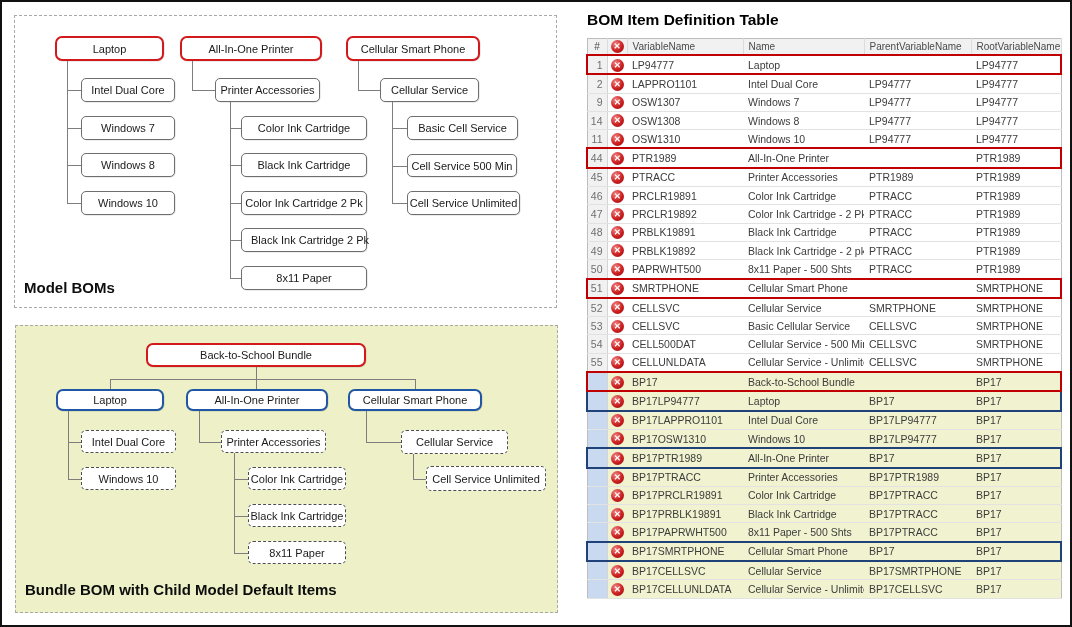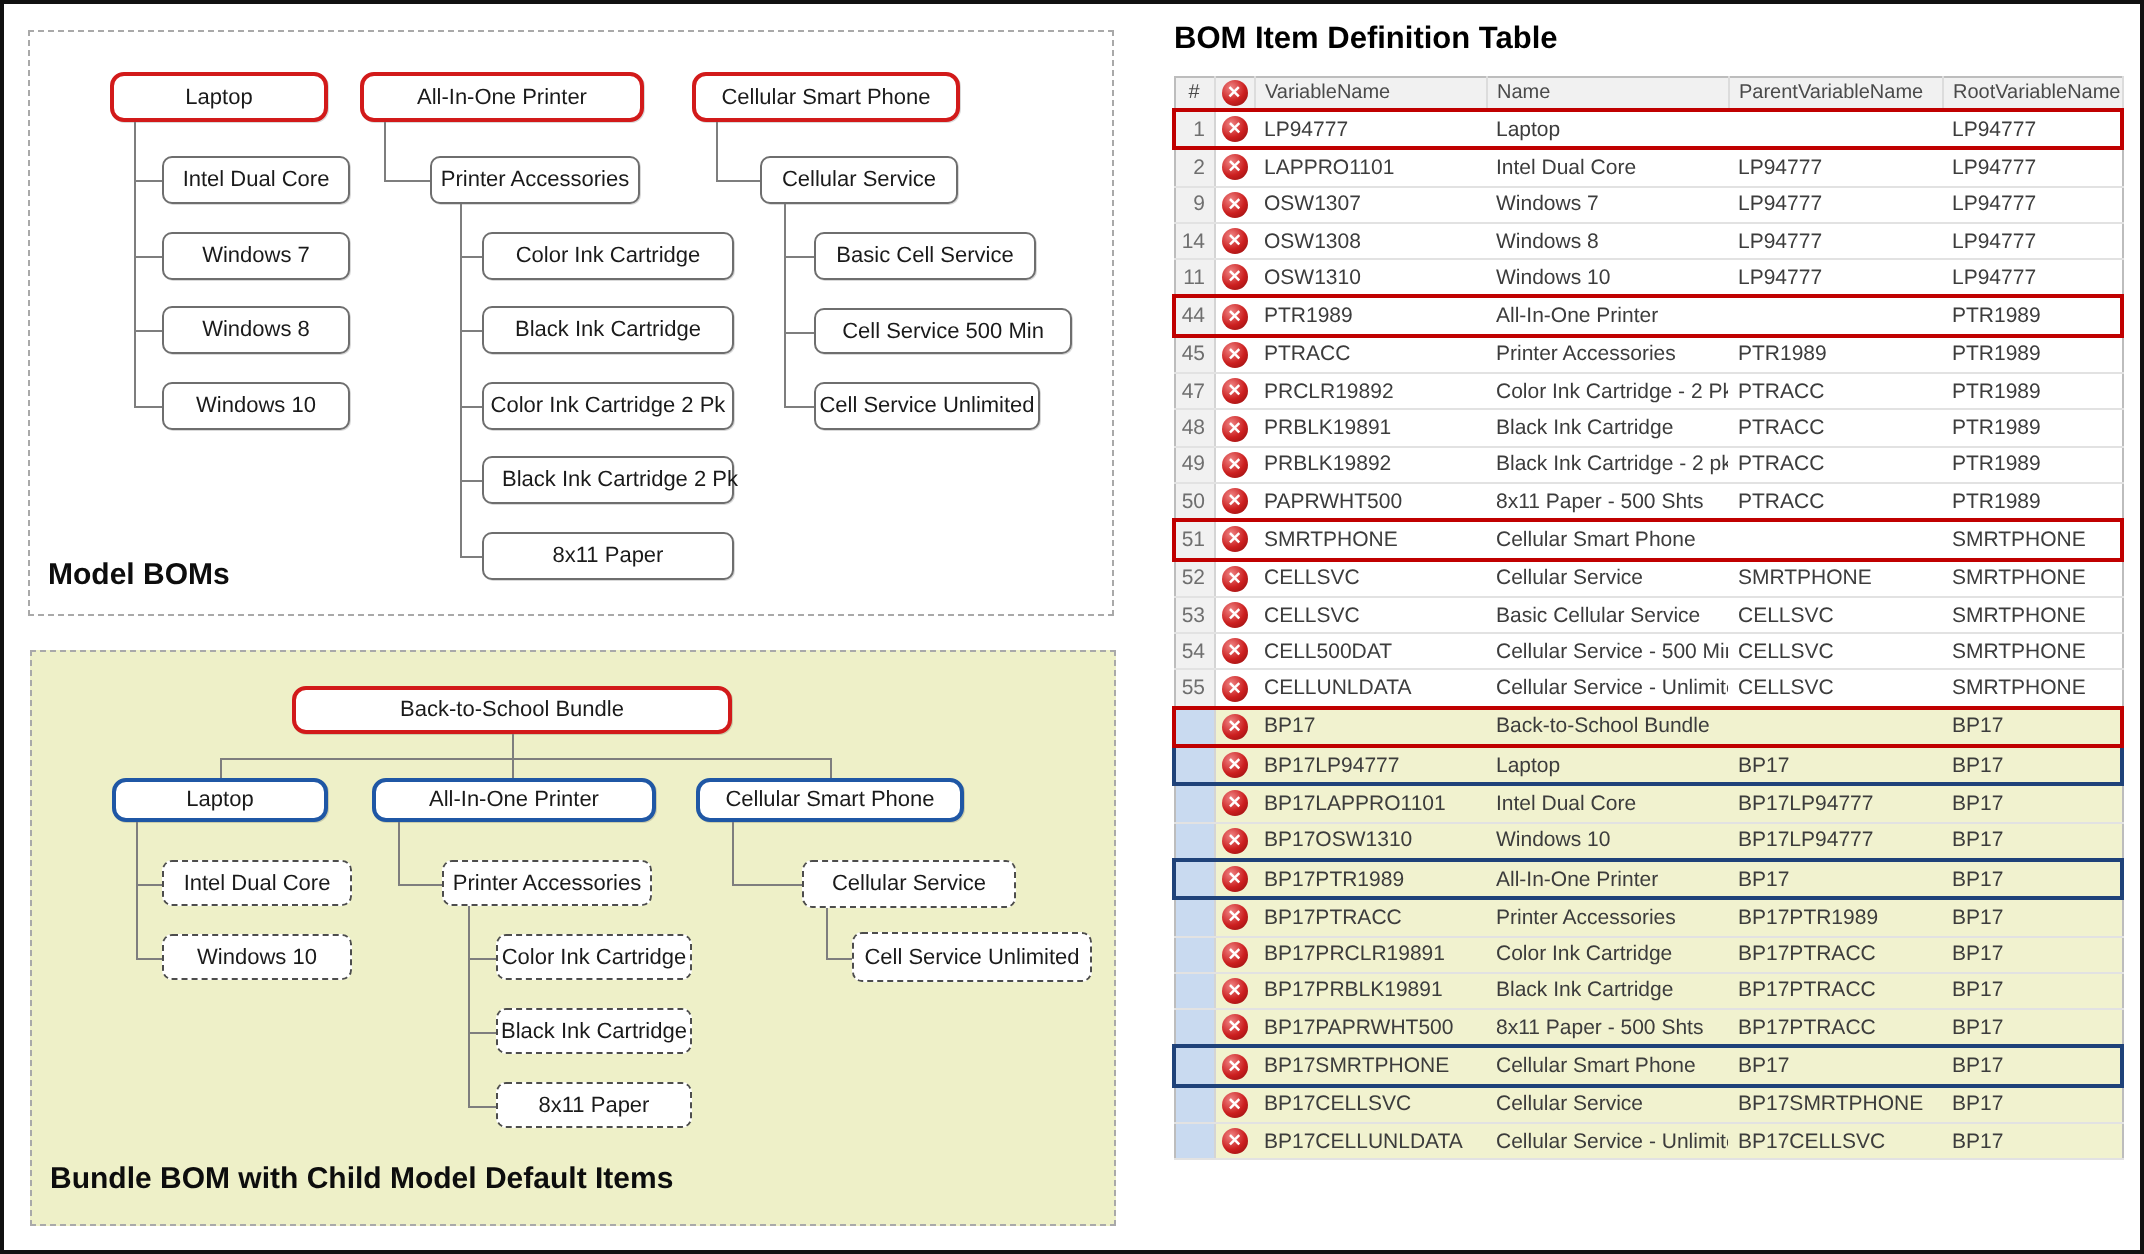--- a/index.html
+++ b/index.html
@@ -80,21 +80,21 @@
     <div class="node" style="left:226px;top:212px;width:126px;height:24px;padding-left:12px;">Black Ink Cartridge 2 Pk</div>
     <div class="node" style="left:226px;top:250px;width:126px;height:24px;">8x11 Paper</div>
 
     <div class="node root-red" style="left:331px;top:20px;width:134px;height:25px;">Cellular Smart Phone</div>
     <div class="el" style="left:343px;top:45px;width:22px;height:29px;"></div>
     <div class="node" style="left:365px;top:62px;width:99px;height:24px;">Cellular Service</div>
     <div class="el" style="left:377px;top:86px;width:15px;height:26px;"></div>
     <div class="el" style="left:377px;top:86px;width:15px;height:63.5px;"></div>
     <div class="el" style="left:377px;top:86px;width:15px;height:101px;"></div>
     <div class="node" style="left:392px;top:100px;width:111px;height:24px;">Basic Cell Service</div>
-    <div class="node" style="left:392px;top:138px;width:129px;height:23px;">Cell Service 500 Min</div>
+    <div class="node" style="left:392px;top:138px;width:110px;height:23px;">Cell Service 500 Min</div>
     <div class="node" style="left:392px;top:175px;width:113px;height:24px;">Cell Service Unlimited</div>
 
     <div class="panel-label" style="left:9px;top:263px;">Model BOMs</div>
   </div>
 
   <div class="panel panel-bundle">
     <div class="node root-red" style="left:130px;top:17px;width:220px;height:24px;">Back-to-School Bundle</div>
     <div class="lv" style="left:240px;top:41px;height:12px;"></div>
     <div class="lh" style="left:94px;top:53px;width:305px;"></div>
     <div class="lv" style="left:94px;top:53px;height:10px;"></div>
@@ -198,20 +198,28 @@
         </tr>
         <tr class="sec-model">
           <td class="numcell">45</td>
           <td class="iconcell"><span class="xicon">✕</span></td>
           <td>PTRACC</td>
           <td>Printer Accessories</td>
           <td>PTR1989</td>
           <td>PTR1989</td>
         </tr>
         <tr class="sec-model">
+          <td class="numcell">46</td>
+          <td class="iconcell"><span class="xicon">✕</span></td>
+          <td>PRCLR19891</td>
+          <td>Color Ink Cartridge</td>
+          <td>PTRACC</td>
+          <td>PTR1989</td>
+        </tr>
+        <tr class="sec-model">
           <td class="numcell">47</td>
           <td class="iconcell"><span class="xicon">✕</span></td>
           <td>PRCLR19892</td>
           <td>Color Ink Cartridge - 2 Pk</td>
           <td>PTRACC</td>
           <td>PTR1989</td>
         </tr>
         <tr class="sec-model">
           <td class="numcell">48</td>
           <td class="iconcell"><span class="xicon">✕</span></td>

